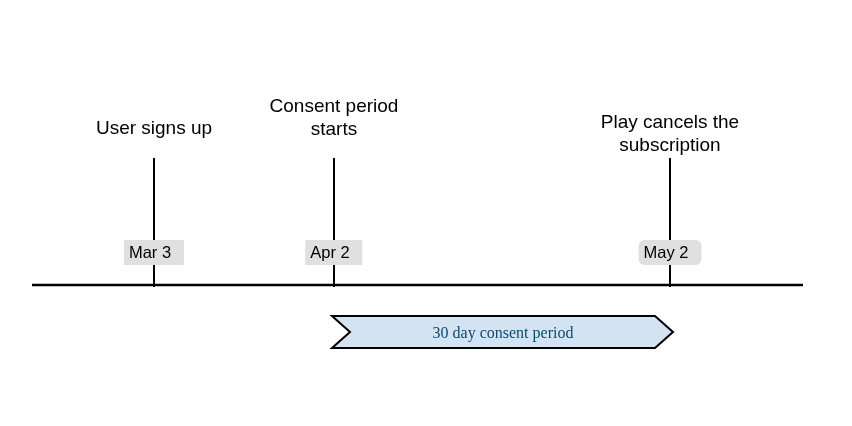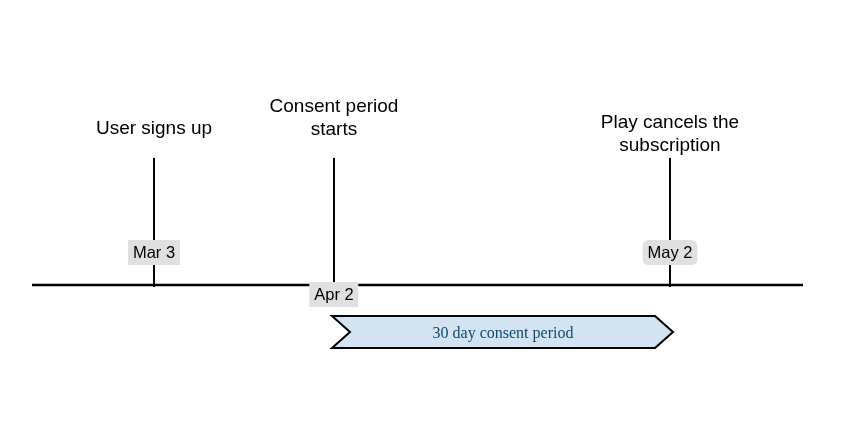--- a/index.html
+++ b/index.html
@@ -35,21 +35,21 @@
     transform: translateX(-50%);
   }
 
   .date-chip {
     position: absolute;
     font-family: "Liberation Sans", sans-serif;
     font-size: 16.5px;
     line-height: 22px;
     color: #000000;
     background: #e0e0e0;
-    padding: 1px 5px 2px 5px;
+    padding: 1px 13px 2px 5px;
     white-space: nowrap;
     transform: translateX(-50%);
   }
 
   .banner-label {
     position: absolute;
     font-family: Liberation Serif, serif;
     font-size: 16px;
     line-height: 20px;
     color: #0c4a6e;
@@ -77,17 +77,17 @@
 <div class="event-label" style="left:154px; top:116px; width:220px;">User signs up</div>
 
 <div class="event-label" style="left:334px; top:94px; width:220px;">Consent period
 starts</div>
 
 <div class="event-label" style="left:670px; top:94px; width:230px;margin-top:16px;">Play cancels the
 subscription</div>
 
 <div class="date-chip" style="left:154px; top:240px;">Mar 3</div>
 
-<div class="date-chip" style="left:334px; top:240px;margin-top:42px;">Apr 2</div>
+<div class="date-chip" style="left:334px; top:240px;">Apr 2</div>
 
 <div class="date-chip" style="left:670px; top:240px;border-radius:6px;">May 2</div>
 
 <div class="banner-label" style="left:503px; top:333px;">30 day consent period</div>
 
 </body></html>

